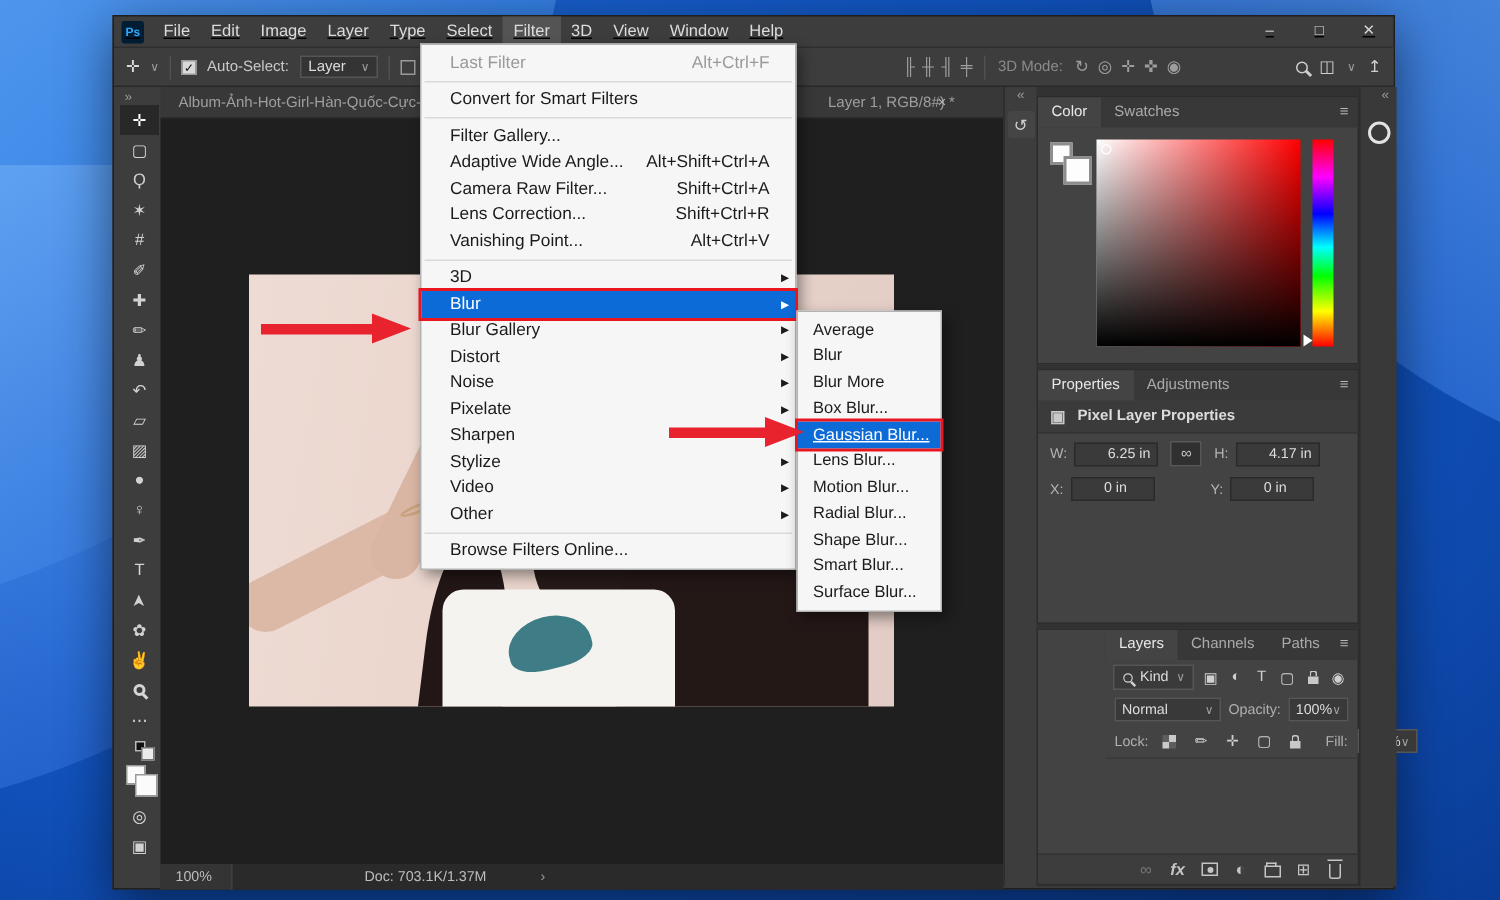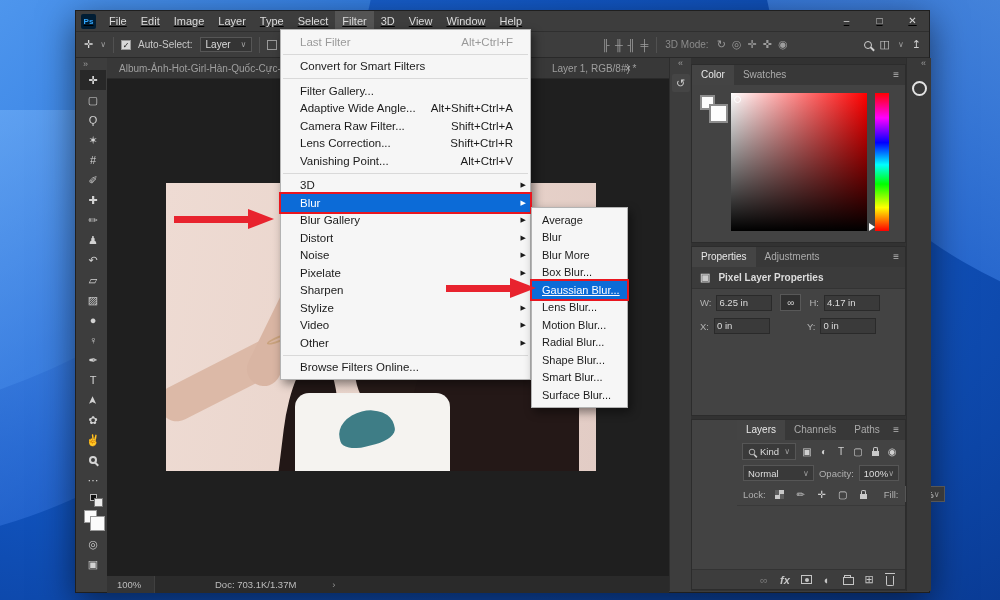--- a/index.html
+++ b/index.html
@@ -61,21 +61,21 @@
   .bracelet { position:absolute; left:100px; top:53%; width:26px; height:6px; border:2px solid #c9a27d; border-radius:50%; transform:rotate(-22deg); }
   .head { position:absolute; left:44%; top:38%; width:27%; height:45%; background:#261a18; border-radius:48% 48% 40% 40%; }
   .hairL { position:absolute; left:27%; top:60%; width:13%; height:62%; background:#221716; border-radius:45% 60% 0 0; transform:rotate(7deg); }
   .hairR { position:absolute; left:57%; top:46%; width:39%; height:74%; background:#241817; border-radius:50% 42% 0 0; }
   .shirt { position:absolute; left:30%; top:73%; width:36%; height:31%; background:#f5f3f0; border-radius:14px 14px 0 0; }
   .butterfly { position:absolute; left:40%; top:79%; width:13%; height:12%; background:#3e7d86; border-radius:55% 55% 45% 45%/65% 65% 35% 35%; transform:rotate(-14deg); }
 
   
   .statusbar { position:absolute; left:31px; top:565px; width:562px; height:17px; background:#2a2a2a; display:flex; align-items:center; font-size:9.5px; color:#bdbdbd; }
   .zoom-box { width:48px; padding-left:10px; background:#343434; border-right:1px solid #404040; height:100%; line-height:17px; }
-  .doc-info { margin-left:60px; }
+  .doc-info { margin-left:88px; }
   .sb-chev { margin-left:36px; color:#9a9a9a; }
 
   
   .dock { position:absolute; left:593px; top:47px; width:22px; height:533px; background:#3d3d3d; border-left:1px solid #2d2d2d; display:flex; flex-direction:column; align-items:center; }
   .dock-collapse { color:#9a9a9a; font-size:9px; height:13px; }
   .dock-btn { width:18px; height:18px; margin-top:3px; background:#454545; color:#cfcfcf; font-size:11px; display:flex; align-items:center; justify-content:center; border-radius:2px; }
   .rstrip { position:absolute; left:830px; top:47px; width:25px; height:533px; background:#393939; border-left:1px solid #2d2d2d; display:flex; flex-direction:column; align-items:center; }
   .rs-collapse { color:#9a9a9a; font-size:9px; height:13px; align-self:flex-end; padding-right:5px; }
   .cc-circle { width:15px; height:15px; border:2px solid #e3e3e3; border-radius:50%; margin-top:10px; color:#e3e3e3; font-size:6px; display:flex; align-items:center; justify-content:center; }
 
@@ -93,21 +93,21 @@
   .fgbg { position:absolute; left:8px; top:30px; width:15px; height:15px; background:#fdfdfd; border:2px solid #8d8d8d; }
   .fgbg::after { content:""; position:absolute; left:7px; top:7px; width:15px; height:15px; background:#fdfdfd; border:2px solid #8d8d8d; }
   .sat { position:absolute; left:39px; top:28px; width:136px; height:138px; background:linear-gradient(to bottom,rgba(0,0,0,0) 0%,#000 100%),linear-gradient(to right,#fff 0%,#f00 100%); }
   .sat-cursor { position:absolute; left:3px; top:3px; width:7px; height:7px; border:1px solid #fff; border-radius:50%; }
   .hue { position:absolute; left:183px; top:28px; width:14px; height:138px; background:linear-gradient(to bottom,#f00,#f0f 18%,#00f 36%,#0ff 52%,#0f0 66%,#ff0 83%,#f00 100%); }
   .hue-slider { position:absolute; left:177px; top:158px; width:0; height:0; border-top:4px solid transparent; border-bottom:4px solid transparent; border-left:6px solid #fff; }
 
   .phead { height:22px; background:#3b3b3b; border-bottom:1px solid #333; display:flex; align-items:center; gap:8px; padding-left:8px; font-size:10px; font-weight:bold; color:#ddd; }
   .phead-ico { color:#c9c9c9; font-size:11px; }
   .prow { display:flex; align-items:center; gap:5px; padding:5px 8px 2px 8px; font-size:9.5px; color:#b3b3b3; }
-  .pfield { width:56px; height:16px; background:#3a3a3a; border:1px solid #2a2a2a; color:#ddd; line-height:14px; padding-left:2px; }
+  .pfield { width:56px; height:16px; background:#3a3a3a; border:1px solid #2a2a2a; color:#ddd; line-height:14px; padding-left:21px; }
   .plink { width:21px; height:17px; background:#303030; border:1px solid #585858; color:#c9c9c9; text-align:center; line-height:15px; font-size:10px; margin:0 3px; }
   .pspace { width:21px; margin:0 3px; }
 
   .krow { display:flex; align-items:center; padding:3px 5px 2px 5px; gap:3px; }
   .kind-select { display:flex; align-items:center; gap:4px; background:#3a3a3a; border:1px solid #565656; height:17px; padding:0 5px; font-size:9.5px; color:#ddd; width:74px; }
   .fbtn { width:16px; height:16px; display:flex; align-items:center; justify-content:center; color:#cfcfcf; font-size:10px; }
   .sel2 { display:flex; align-items:center; justify-content:space-between; background:#393939; border:1px solid #565656; height:16px; padding:0 4px; font-size:9.5px; color:#ddd; }
   .plab { font-size:9.5px; color:#b0b0b0; }
   .chev { color:#9d9d9d; font-size:8px; }
   .blendrow { display:flex; align-items:center; gap:5px; padding:3px 6px 2px 6px; }

